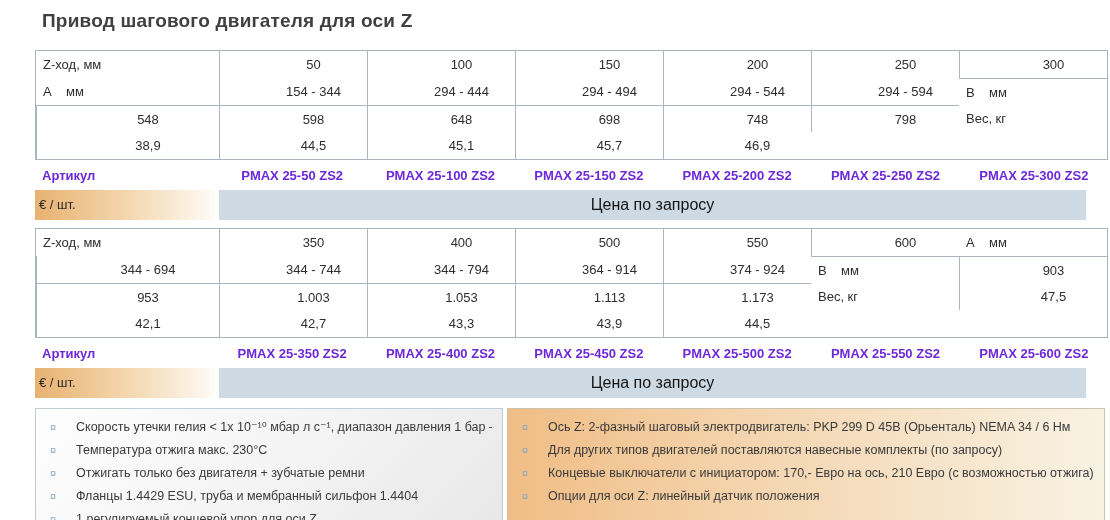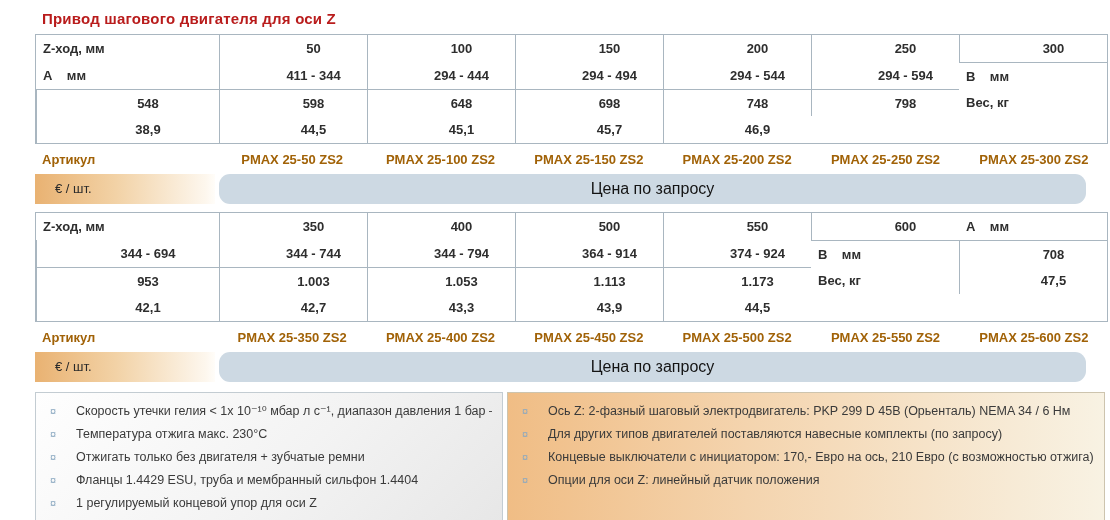--- a/index.html
+++ b/index.html
@@ -9,56 +9,56 @@
     --bullet:#8aa8c0;
   }
   *{box-sizing:border-box;margin:0;padding:0;}
   body{
     width:1110px;height:520px;background:#ffffff;
     font-family:"Liberation Sans","DejaVu Sans",sans-serif;
     color:var(--text);overflow:hidden;
   }
   .page{padding:8px 0 0 35px;width:1108px;}
   .title{
-    font-size:15px;font-weight:bold;color:#b91c1c;
-    margin:2px 0 7px 7px;letter-spacing:.2px;
+    font-size:19px;font-weight:bold;color:#404040;
+    margin:2px 0 18px 7px;letter-spacing:.2px;
   }
   
   .spec-table{
     width:1073px;border:1px solid var(--line);
     display:grid;grid-template-columns:183px repeat(6,1fr);
   }
   .spec-table .cell{
     height:27px;line-height:27px;font-size:13px;text-align:center;
-    white-space:nowrap;overflow:hidden;font-weight:bold;
+    white-space:nowrap;overflow:hidden;
   }
   .spec-table .lab{text-align:left;padding-left:7px;}
   .spec-table .vcell{border-left:1px solid var(--line);padding-left:40px;}
   .spec-table .gsep{border-top:1px solid var(--line);}
   
   .article-row{
     width:1073px;display:grid;grid-template-columns:183px repeat(6,1fr);
     margin-top:3px;height:24px;align-items:center;
   }
-  .article-row .a{font-size:13px;font-weight:bold;color:#a16207;text-align:center;white-space:nowrap;}
+  .article-row .a{font-size:13px;font-weight:bold;color:#6d28d9;text-align:center;white-space:nowrap;}
   .article-row .lab{text-align:left;padding-left:7px;}
   
   .price-row{
     width:1073px;display:flex;height:30px;margin-top:3px;margin-bottom:8px;
   }
   .price-label{
     width:180px;flex:0 0 180px;height:100%;
     background:linear-gradient(to right,#e9b272 0%,#f2d2a6 45%,#fdf7ee 95%,#fffdf9 100%);
-    font-size:13px;line-height:30px;padding-left:20px;color:#2a2a2a;
+    font-size:13px;line-height:30px;padding-left:4px;color:#2a2a2a;
   }
   .price-gap{width:4px;flex:0 0 4px;background:#fff;}
   .price-banner{
     flex:1;height:100%;background:var(--banner);
     display:flex;align-items:center;justify-content:center;
-    font-size:16px;color:#141414;margin-right:22px;border-radius:11px;
+    font-size:16px;color:#141414;margin-right:22px;
   }
   
   .notes{display:flex;margin-top:10px;width:1050px;}
   .panel{
     border:1px solid #c3ccd2;padding:7px 10px 9px 10px;font-size:12.5px;
   }
   .panel-left{
     width:468px;flex:0 0 468px;
     background:linear-gradient(135deg,#fefefe 0%,#f3f3f3 55%,#e7e7e7 100%);
     margin-right:4px;
@@ -84,21 +84,21 @@
   <div class="spec-table">
     <div class="cell lab">Z-ход, мм</div>
     <div class="cell vcell">50</div>
     <div class="cell vcell">100</div>
     <div class="cell vcell">150</div>
     <div class="cell vcell">200</div>
     <div class="cell vcell">250</div>
     <div class="cell vcell">300</div>
 
     <div class="cell lab">A&nbsp;&nbsp;&nbsp;&nbsp;мм</div>
-    <div class="cell vcell">411 - 344</div>
+    <div class="cell vcell">154 - 344</div>
     <div class="cell vcell">294 - 444</div>
     <div class="cell vcell">294 - 494</div>
     <div class="cell vcell">294 - 544</div>
     <div class="cell vcell">294 - 594</div>
 
     <div class="cell lab gsep">B&nbsp;&nbsp;&nbsp;&nbsp;мм</div>
     <div class="cell vcell gsep">548</div>
     <div class="cell vcell gsep">598</div>
     <div class="cell vcell gsep">648</div>
     <div class="cell vcell gsep">698</div>
@@ -138,21 +138,21 @@
     <div class="cell vcell">600</div>
 
     <div class="cell lab">A&nbsp;&nbsp;&nbsp;&nbsp;мм</div>
     <div class="cell vcell">344 - 694</div>
     <div class="cell vcell">344 - 744</div>
     <div class="cell vcell">344 - 794</div>
     <div class="cell vcell">364 - 914</div>
     <div class="cell vcell">374 - 924</div>
 
     <div class="cell lab gsep">B&nbsp;&nbsp;&nbsp;&nbsp;мм</div>
-    <div class="cell vcell gsep">708</div>
+    <div class="cell vcell gsep">903</div>
     <div class="cell vcell gsep">953</div>
     <div class="cell vcell gsep">1.003</div>
     <div class="cell vcell gsep">1.053</div>
     <div class="cell vcell gsep">1.113</div>
     <div class="cell vcell gsep">1.173</div>
 
     <div class="cell lab">Вес, кг</div>
     <div class="cell vcell">47,5</div>
     <div class="cell vcell">42,1</div>
     <div class="cell vcell">42,7</div>

